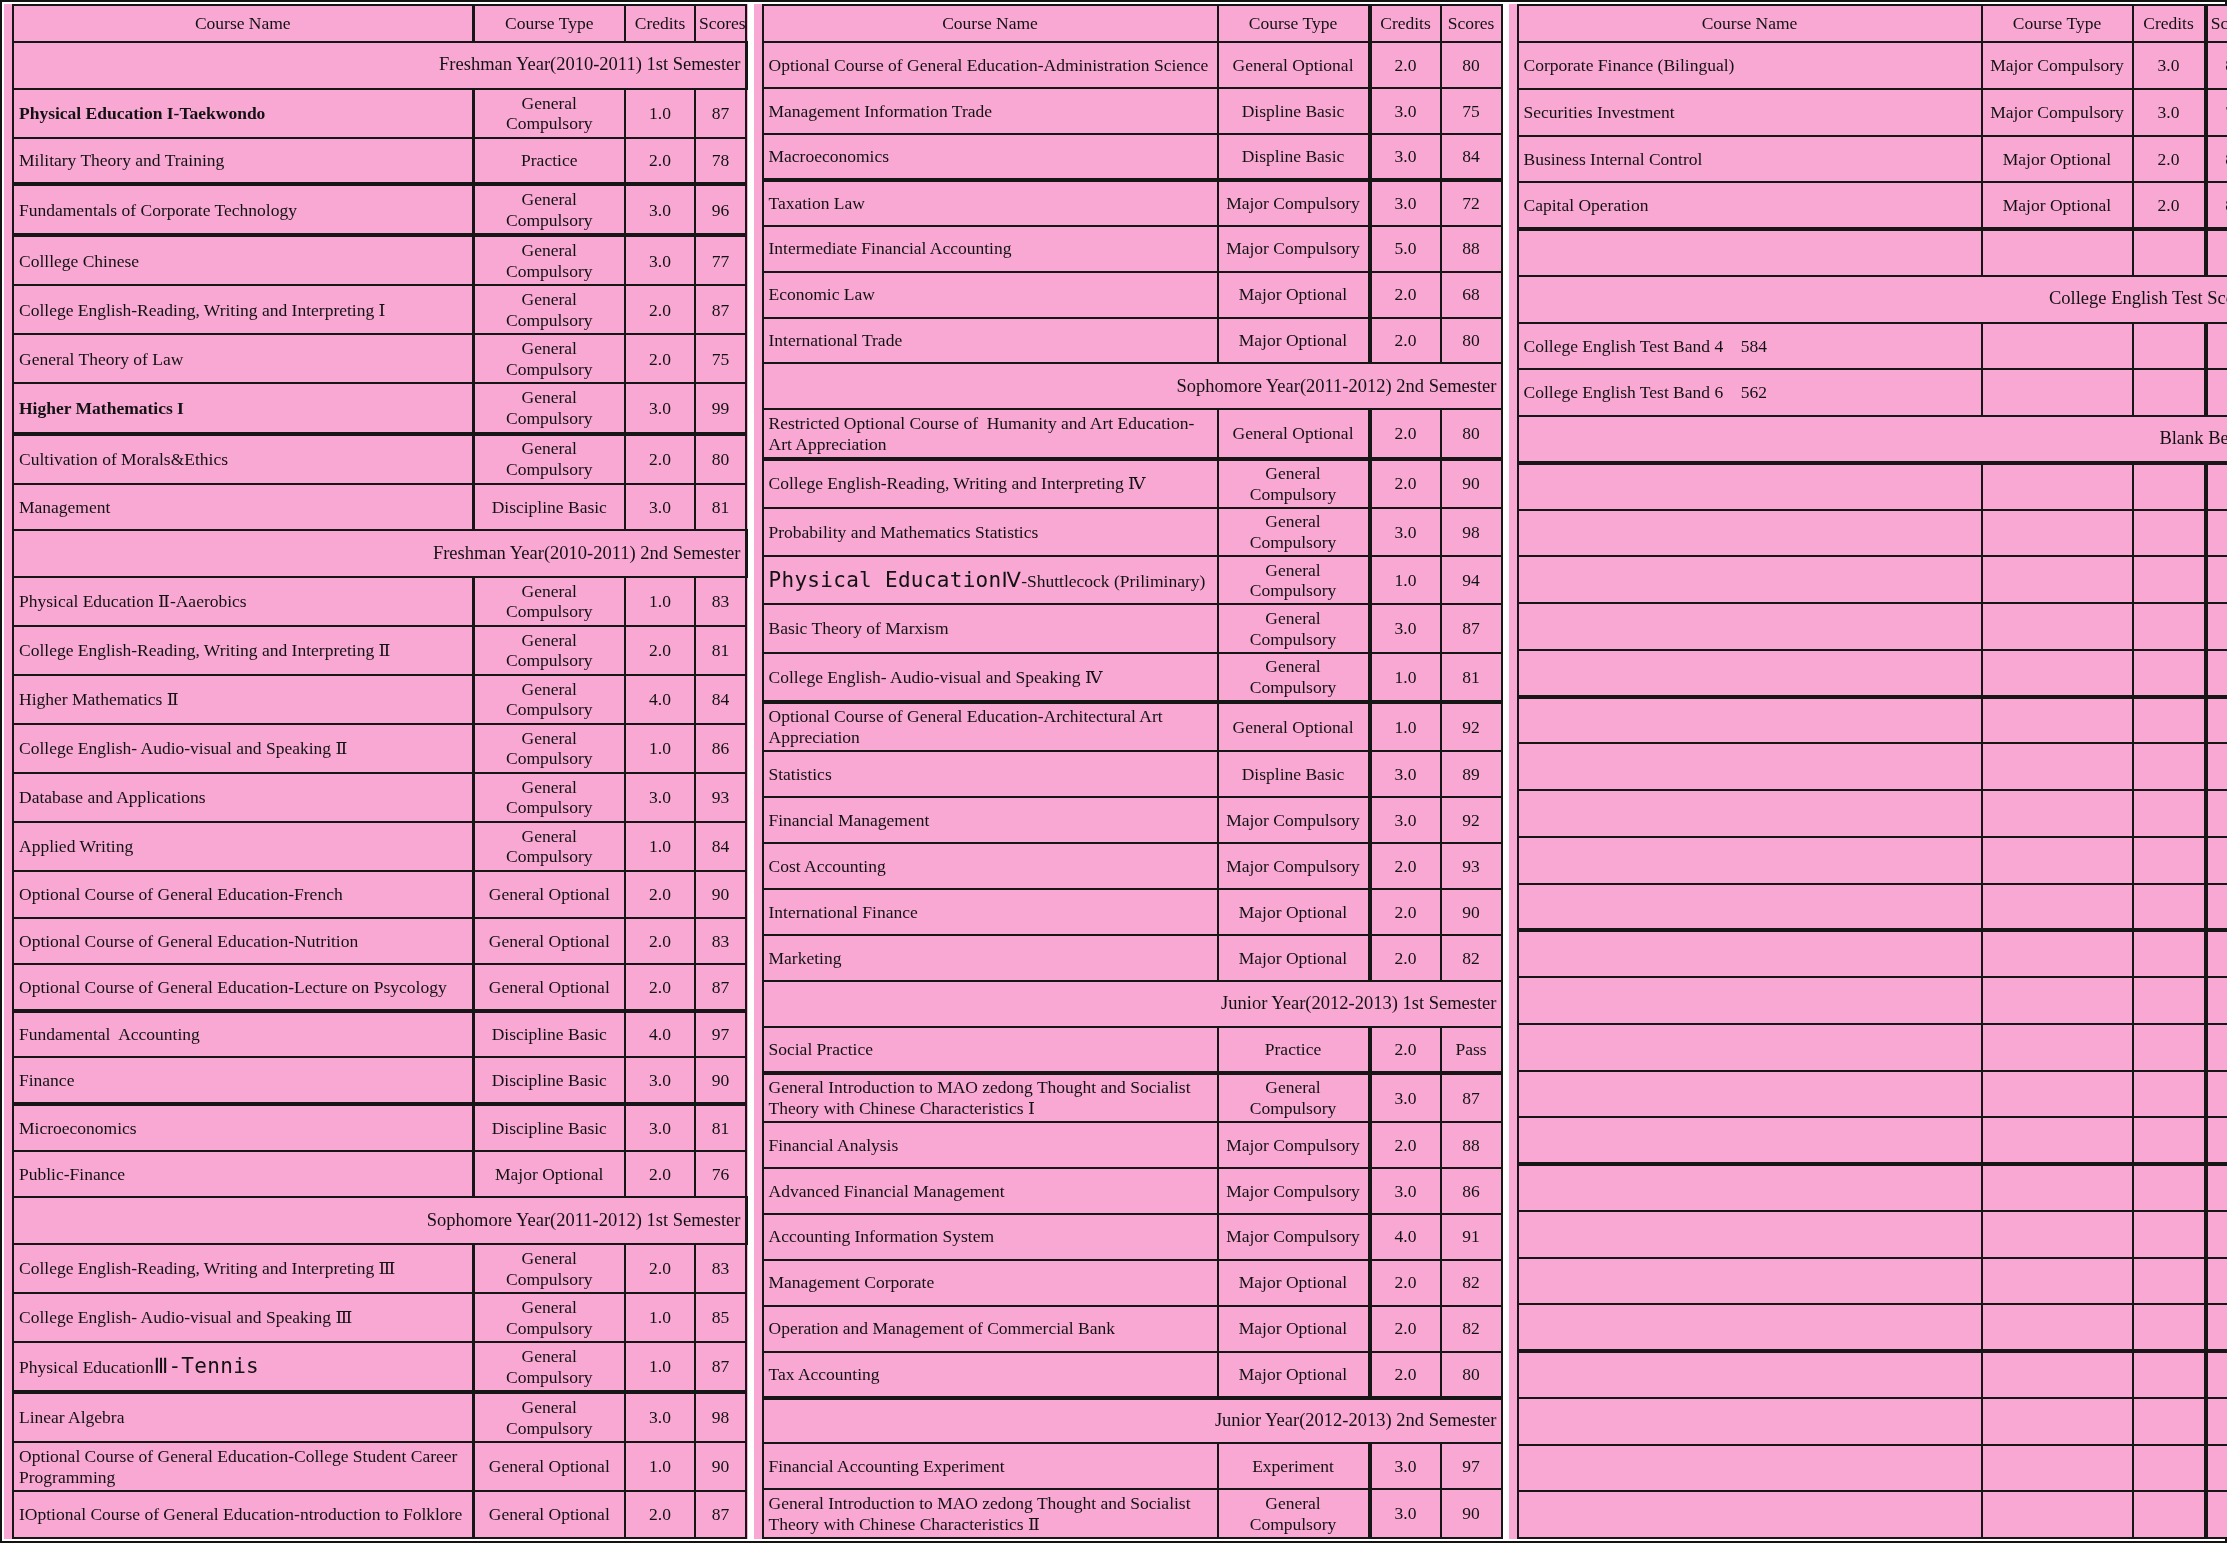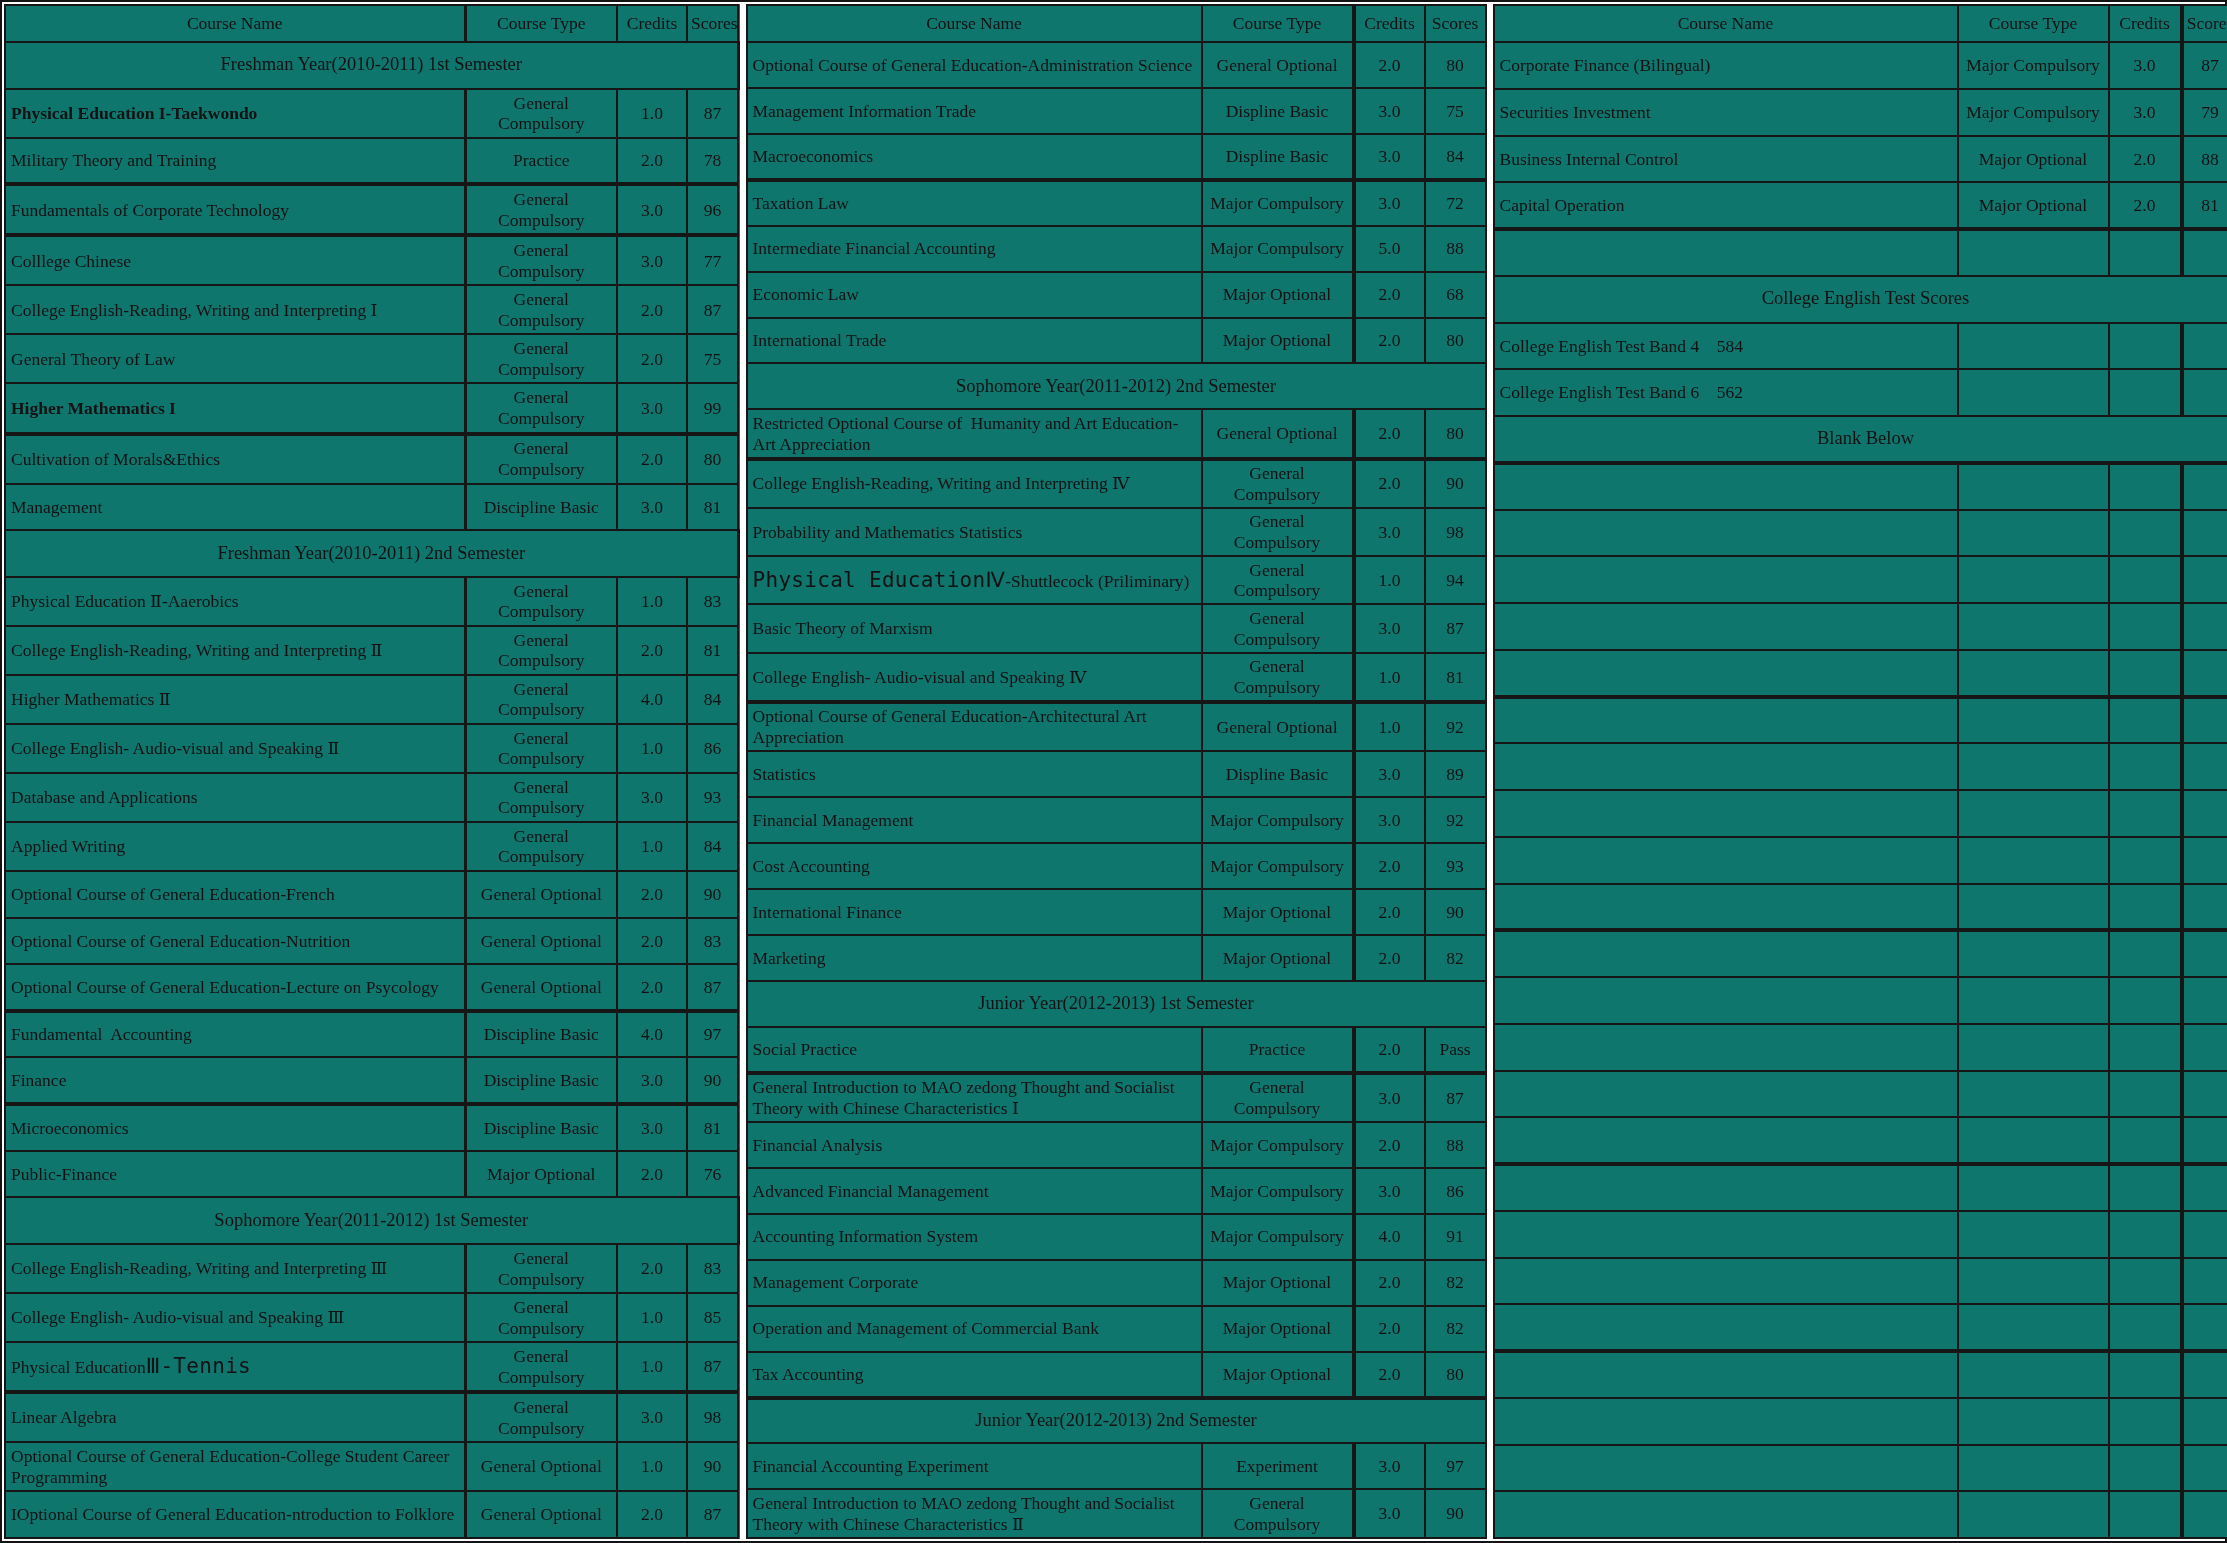--- a/index.html
+++ b/index.html
@@ -11,21 +11,21 @@
     box-sizing: border-box;
     width: 2227px;
     min-height: 1543px;
     display: flex;
     gap: 6px;
     border: 2px solid #131313;
     padding: 2px;
     background: #ffffff;
     align-items: stretch;
   }
-  .panel { background: #0f766e; }
+  .panel { background: #f9a8d4; padding-left: 8px; }
   table {
     border-collapse: collapse;
     table-layout: fixed;
     height: 100%;
   }
   .p1 table { width: 733px; }
   .p2 table { width: 739px; }
   .p3 table { width: 744px; }
   th, td {
     border: 2px solid #161616;
@@ -45,21 +45,21 @@
   }
   td.name {
     text-align: left;
     padding: 2px 4px 2px 5px;
   }
   td.ctr {
     text-align: center;
     padding: 2px 3px;
   }
   td.sec {
-    text-align: center;
+    text-align: right;
     font-size: 18.5px;
     padding: 2px 4px;
   }
   td.b { font-weight: bold; }
   .mono {
     font-family: "DejaVu Sans Mono", monospace;
     font-size: 21px;
     letter-spacing: 0.3px;
   }
   

